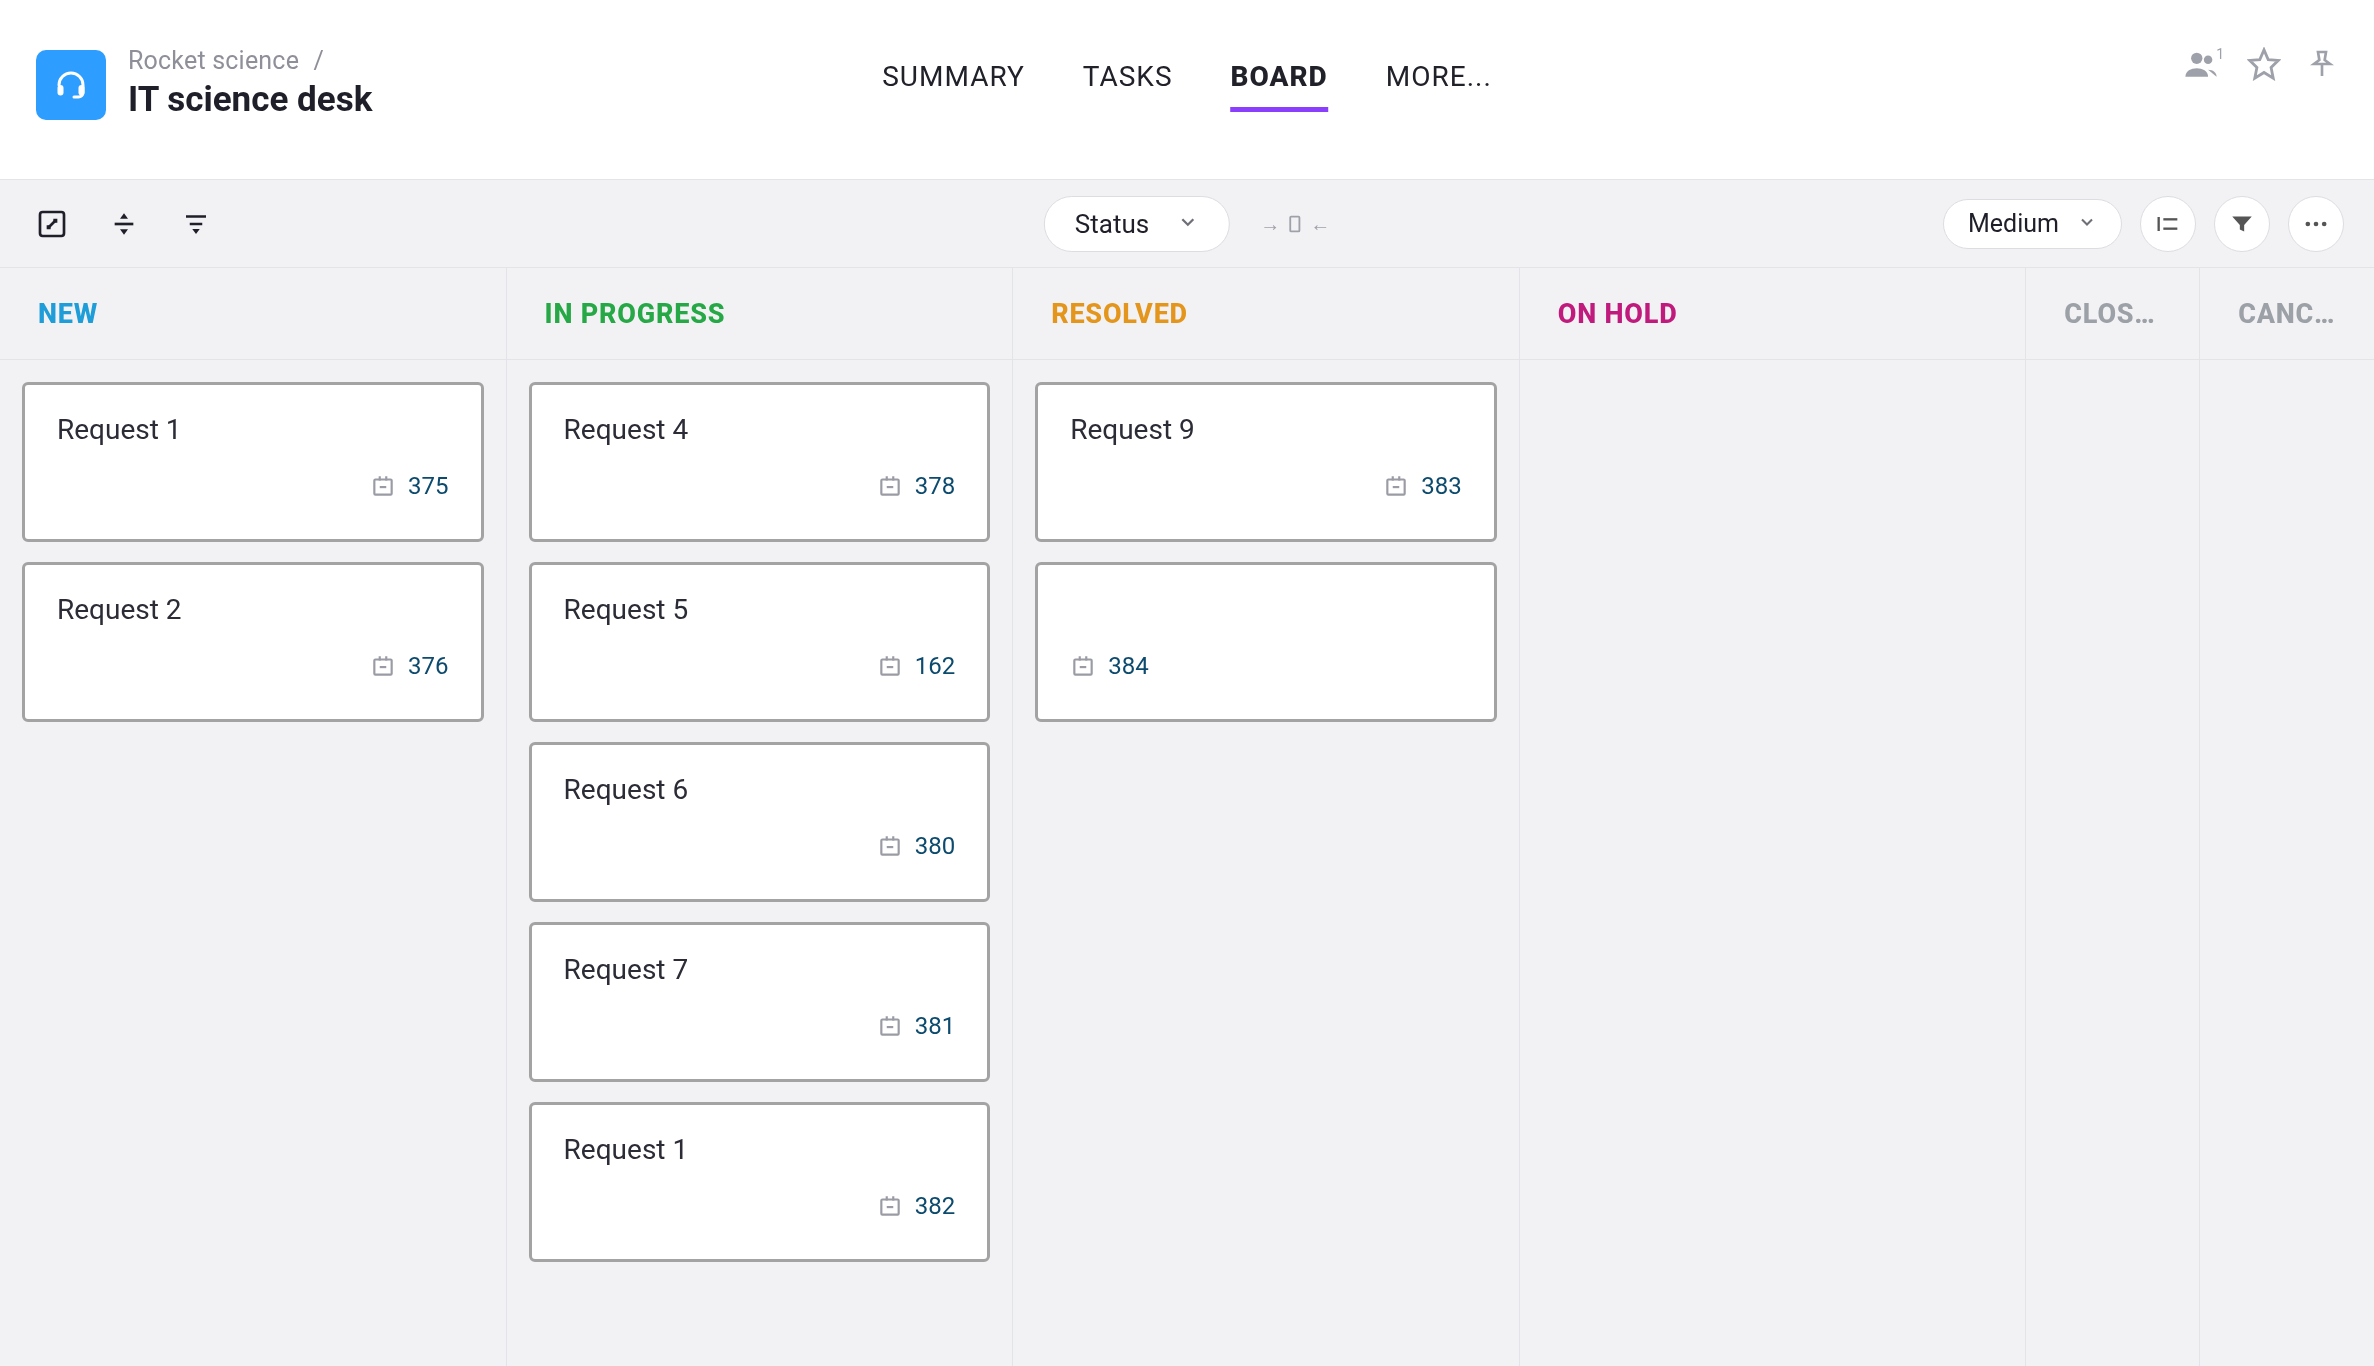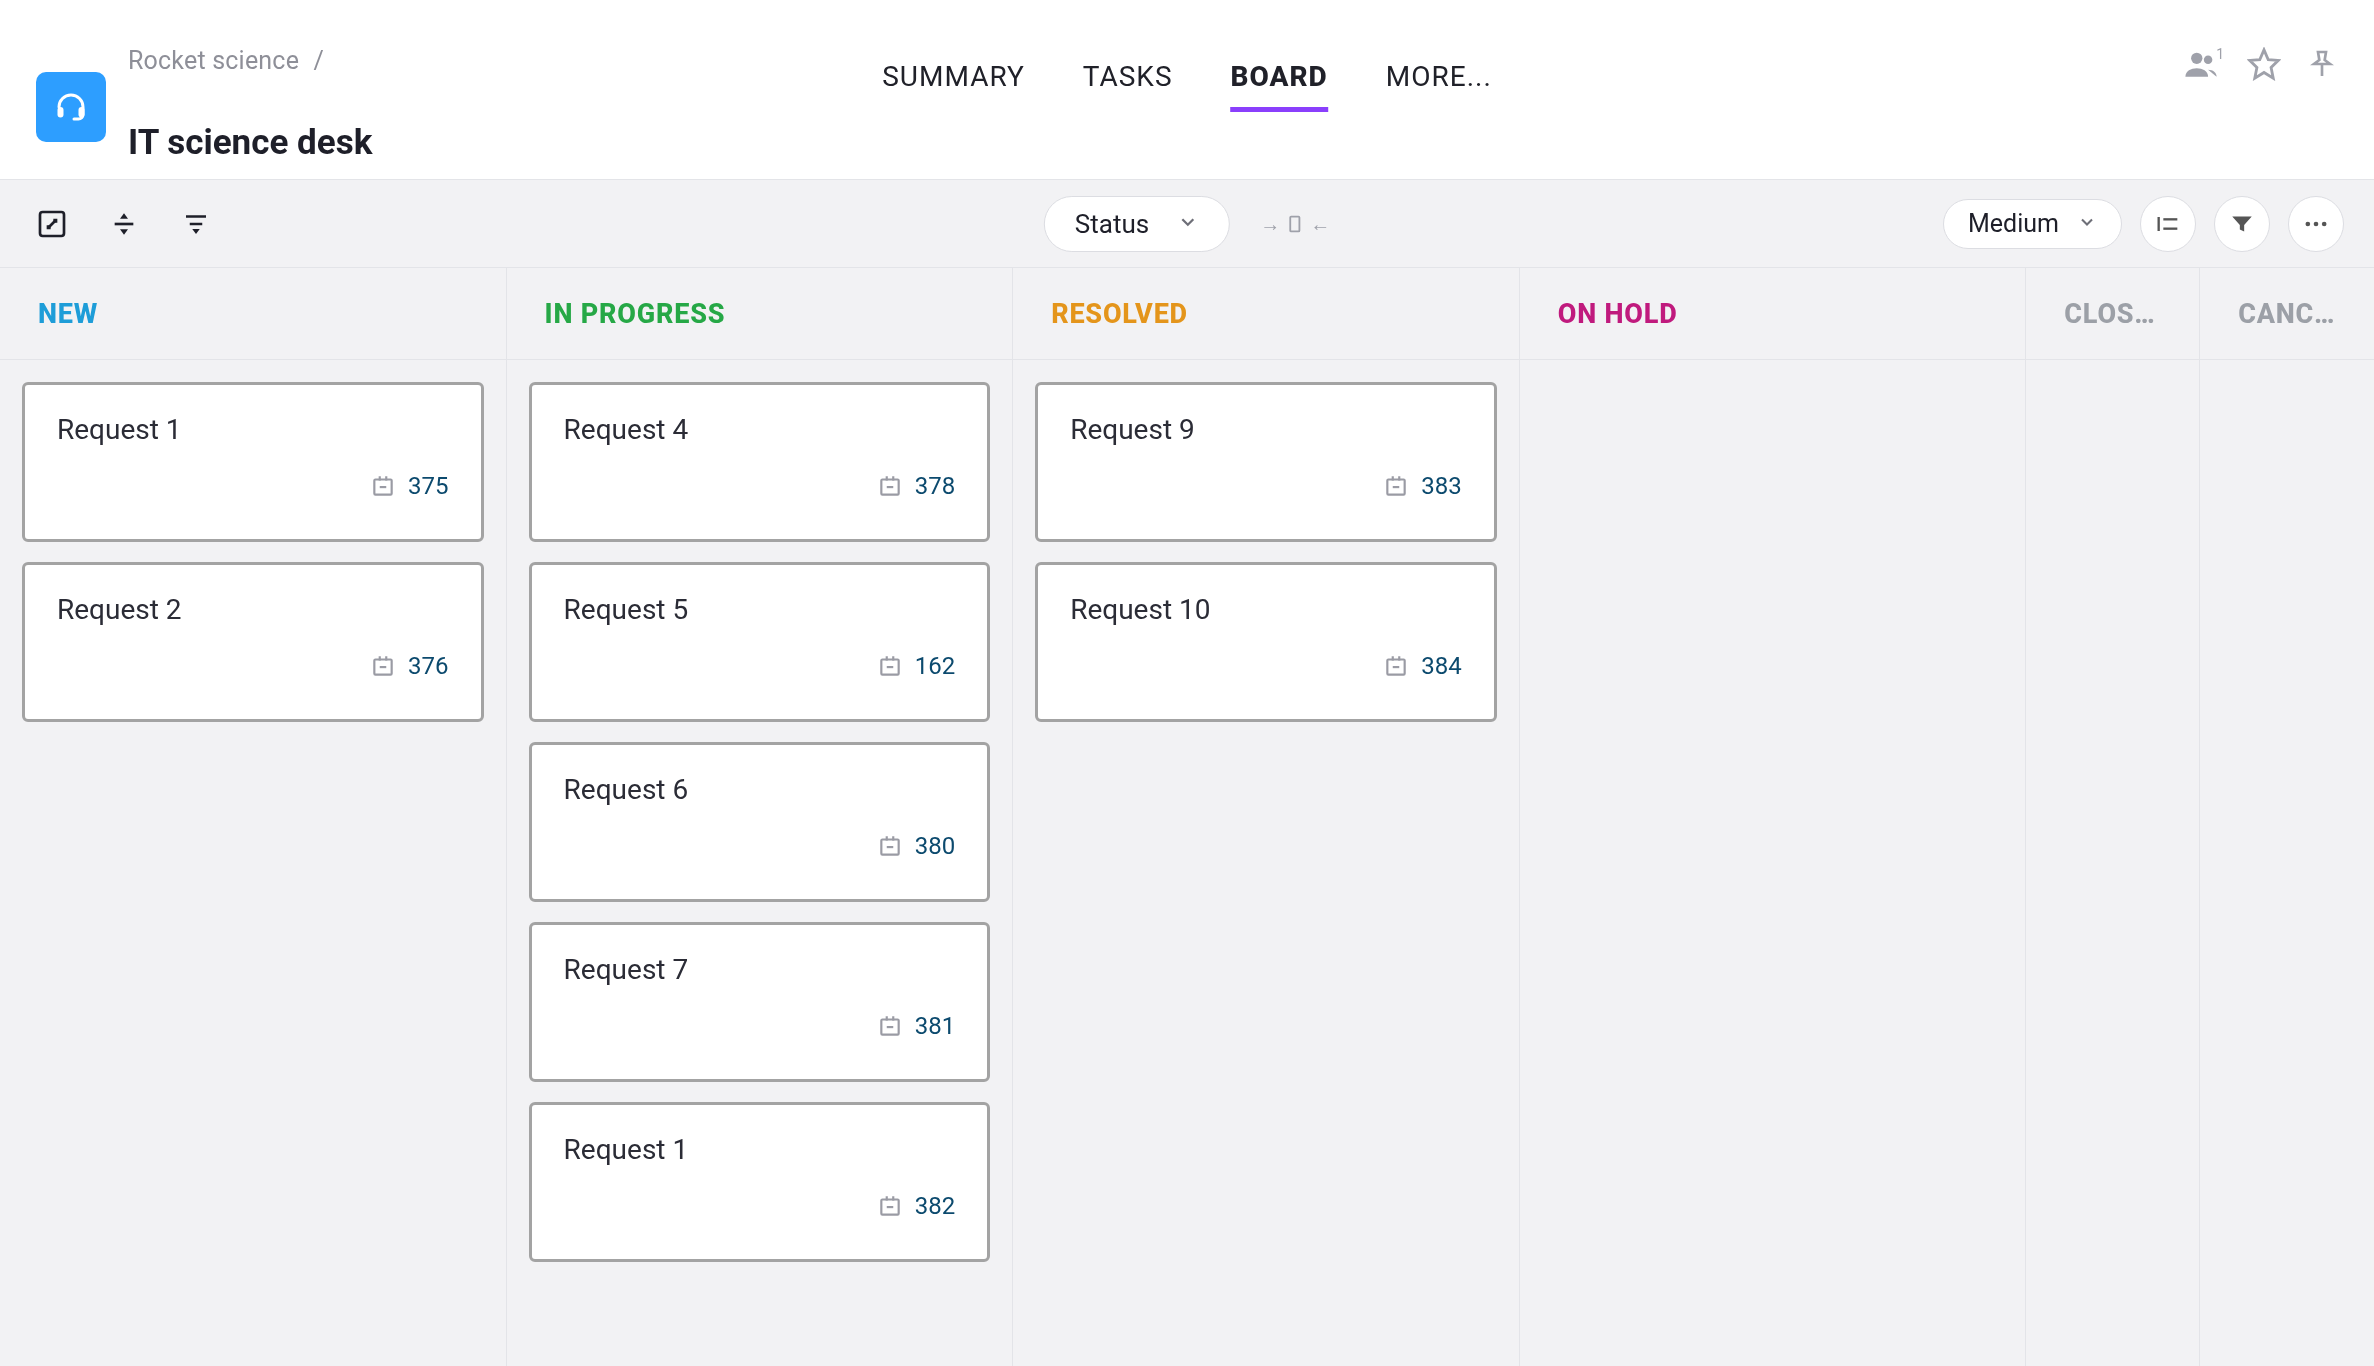--- a/index.html
+++ b/index.html
@@ -23,21 +23,21 @@
   }
   .hdr-left { display: flex; align-items: center; gap: 22px; }
   .project-icon {
     width: 70px; height: 70px;
     border-radius: 10px;
     background: #2d9eff;
     display: flex; align-items: center; justify-content: center;
     margin-top: 10px;
   }
   .project-icon svg { width: 36px; height: 36px; }
-  .hdr-titles { display: flex; flex-direction: column; justify-content: center; margin-top: 6px; gap: 43px;}
+  .hdr-titles { display: flex; flex-direction: column; justify-content: center; margin-top: 6px;}
   .breadcrumb { color: #8e8f98; font-size: 25px; letter-spacing: .2px; }
   .breadcrumb .slash { margin-left: 8px; }
   .page-title { font-size: 35px; font-weight: 700; color: #1e1f29; margin-top: 4px; }
 
   .tabs {
     position: absolute;
     left: 50%; transform: translateX(-50%);
     top: 60px;
     display: flex; gap: 58px;
     font-size: 28px;
@@ -378,21 +378,20 @@
             <svg viewBox="0 0 24 24" fill="none" stroke="#9a9ba4" stroke-width="2">
   <rect x="4" y="6" width="16" height="14" rx="1"></rect>
               <line x1="9" y1="3" x2="9" y2="7"></line>
               <line x1="15" y1="3" x2="15" y2="7"></line>
               <line x1="9" y1="13" x2="15" y2="13"></line>
 </svg>
             <span>383</span>
           </div>
         </div>
         <div class="card">
-          <div class="card-title">Request 10</div>
           <div class="card-meta">
             <svg viewBox="0 0 24 24" fill="none" stroke="#9a9ba4" stroke-width="2">
   <rect x="4" y="6" width="16" height="14" rx="1"></rect>
               <line x1="9" y1="3" x2="9" y2="7"></line>
               <line x1="15" y1="3" x2="15" y2="7"></line>
               <line x1="9" y1="13" x2="15" y2="13"></line>
 </svg>
             <span>384</span>
           </div>
         </div>

